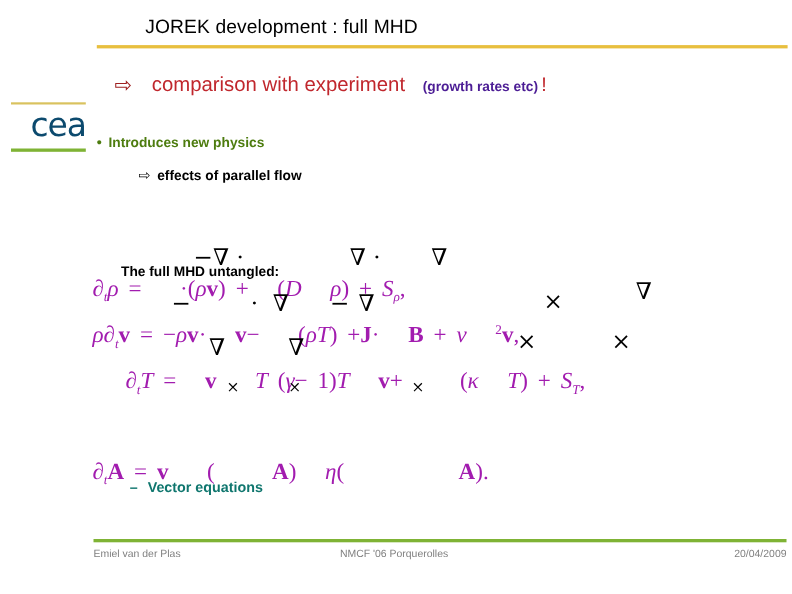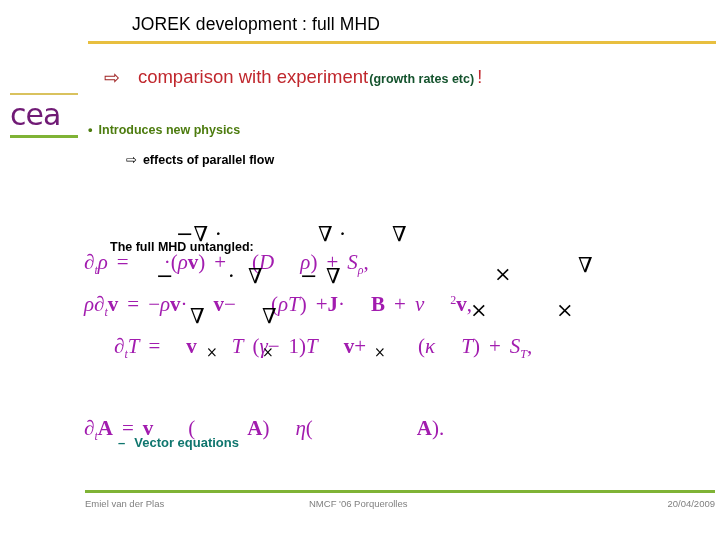--- a/index.html
+++ b/index.html
@@ -44,23 +44,23 @@
   }
   .logo-rule-top {
     width: 68px;
     height: 2px;
     background: #d9c25e;
   }
   .logo-word {
     font-family: "DejaVu Sans", sans-serif;
     font-size: 30px;
     line-height: 40px;
-    color: #701a75;
+    color: #0c4a6e;
     letter-spacing: -1px;
-    text-align: left;
+    text-align: right;
     font-weight: 400;
   }
   .logo-rule-bottom {
     width: 68px;
     height: 3px;
     background: #7fb335;
   }
 
   
   .subtitle {
@@ -74,23 +74,23 @@
     color: #9e2020;
     vertical-align: -1px;
   }
   .subtitle .main {
     font-size: 18.5px;
     color: #c0272d;
     margin-left: 18px;
   }
   .subtitle .paren {
     font-size: 12.5px;
-    color: #14532d;
-    font-weight: bold;
-    margin-left: 1px;
+    color: #4c1d95;
+    font-weight: bold;
+    margin-left: 16px;
   }
   .subtitle .bang {
     font-size: 18px;
     color: #c0272d;
     margin-left: 3px;
   }
 
   
   .bullet-l1 {
     position: absolute;

